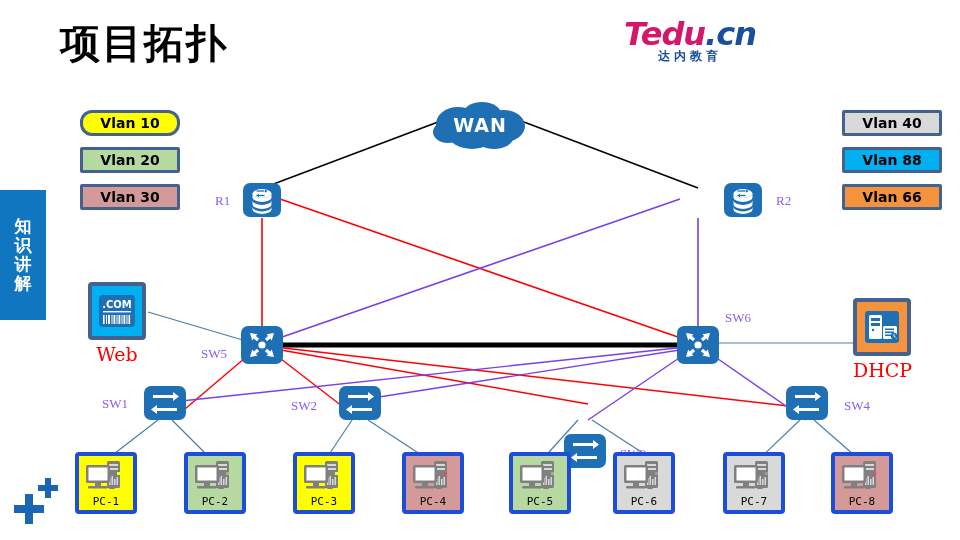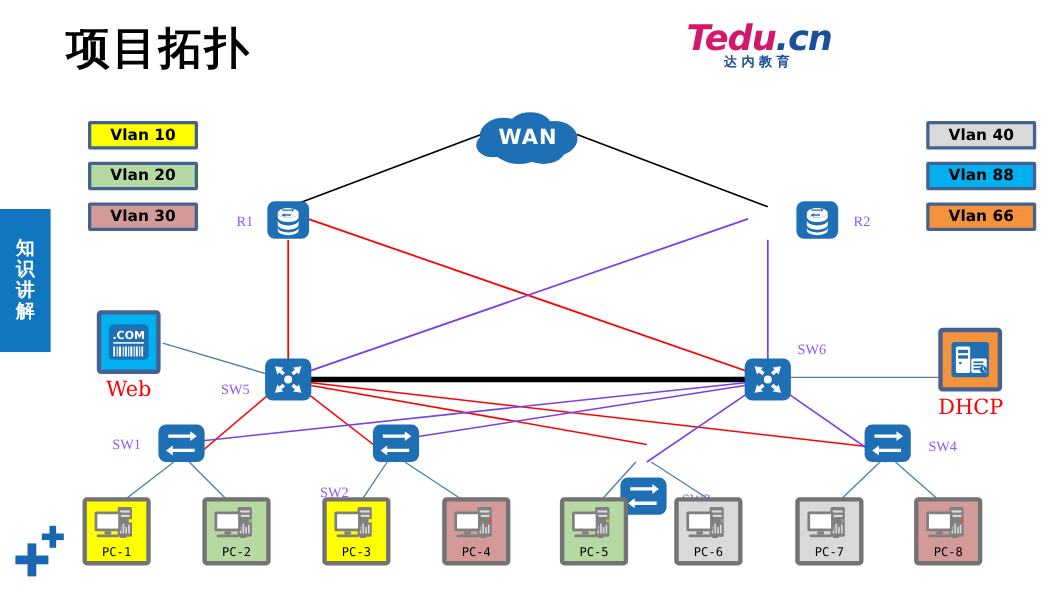--- a/index.html
+++ b/index.html
@@ -105,21 +105,21 @@
     display: flex; align-items: center; justify-content: center;
   }
   .server-caption {
     text-align: center; margin-top: 3px;
     font-size: 19px; color: #ff0000;
     font-family: "DejaVu Serif", "Liberation Serif", serif;
   }
 
   
   .pc { position: absolute; width: 62px; height: 62px;
-        border: 4px solid #737373; border-radius: 4px;
+        border: 4px solid #1d4ed8; border-radius: 4px;
         display: flex; flex-direction: column;
         align-items: center; justify-content: flex-start; }
   .pc-label {
     font-size: 11px; color: #000; margin-top: -1px;
     font-family: "DejaVu Sans Mono", "Liberation Mono", monospace;
   }
 </style>
 </head>
 <body>
 
@@ -135,21 +135,21 @@
   <div id="side-tab">
     <span>知</span>
     <span>识</span>
     <span>讲</span>
     <span>解</span>
   </div>
 
   <div class="plus big"></div>
   <div class="plus small"></div>
 
-  <div class="vlan-chip" style="left:80px; top:110px; background:#ffff00;">Vlan 10</div>
+  <div class="vlan-chip" style="left:80px; top:110px; background:#ffff00;border-radius:12px;">Vlan 10</div>
   <div class="vlan-chip" style="left:80px; top:147px; background:#b5d9a0;">Vlan 20</div>
   <div class="vlan-chip" style="left:80px; top:184px; background:#d49a9a;">Vlan 30</div>
 
   <div class="vlan-chip" style="left:842px; top:110px; background:#d9d9d9;">Vlan 40</div>
   <div class="vlan-chip" style="left:842px; top:147px; background:#00b0f0;">Vlan 88</div>
   <div class="vlan-chip" style="left:842px; top:184px; background:#f5933c;">Vlan 66</div>
 
   <svg id="links" viewBox="0 0 960 540" xmlns="http://www.w3.org/2000/svg">
 
     <line x1="438" y1="122" x2="263" y2="188" stroke="#000000" stroke-width="1.6"></line>
@@ -291,21 +291,21 @@
 
   <div class="node" style="left:339px; top:386px;">
     <div class="dev-box l2">
       <svg width="42" height="34" viewBox="0 0 42 34" xmlns="http://www.w3.org/2000/svg">
         <g fill="#ffffff">
           <path d="M9 9 h20 v-3 l6 4.5 l-6 4.5 v-3 h-20 z"></path>
           <path d="M33 22 h-20 v-3 l-6 4.5 l6 4.5 v-3 h20 z"></path>
         </g>
       </svg>
     </div>
-    <div class="node-label" style="left:-48px; top:12px;margin-top:42px;">SW2</div>
+    <div class="node-label" style="left:-48px; top:12px;">SW2</div>
   </div>
 
   <div class="node" style="left:564px; top:396px;margin-top:38px;">
     <div class="dev-box l2">
       <svg width="42" height="34" viewBox="0 0 42 34" xmlns="http://www.w3.org/2000/svg">
         <g fill="#ffffff">
           <path d="M9 9 h20 v-3 l6 4.5 l-6 4.5 v-3 h-20 z"></path>
           <path d="M33 22 h-20 v-3 l-6 4.5 l6 4.5 v-3 h20 z"></path>
         </g>
       </svg>

